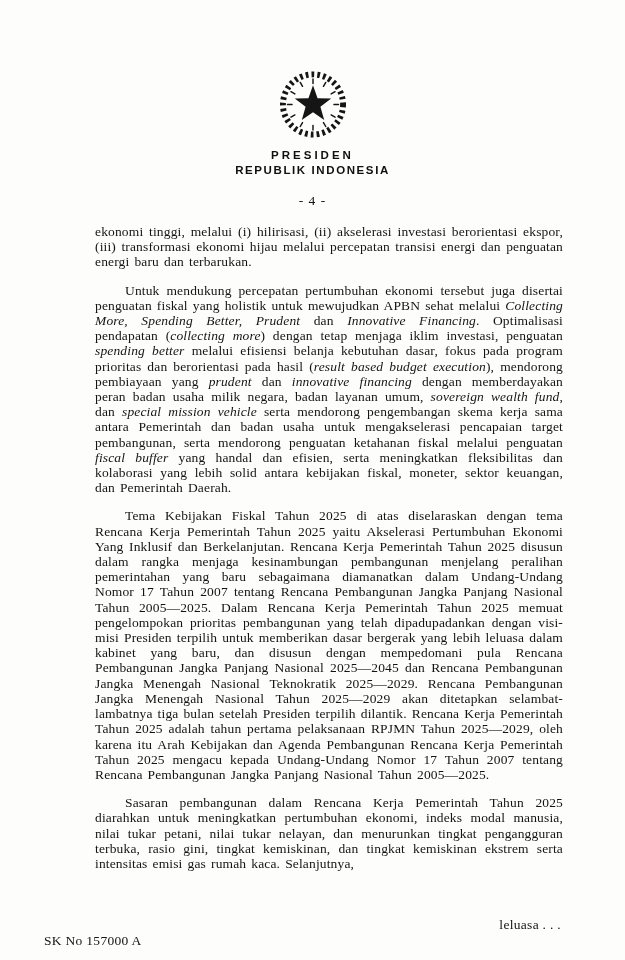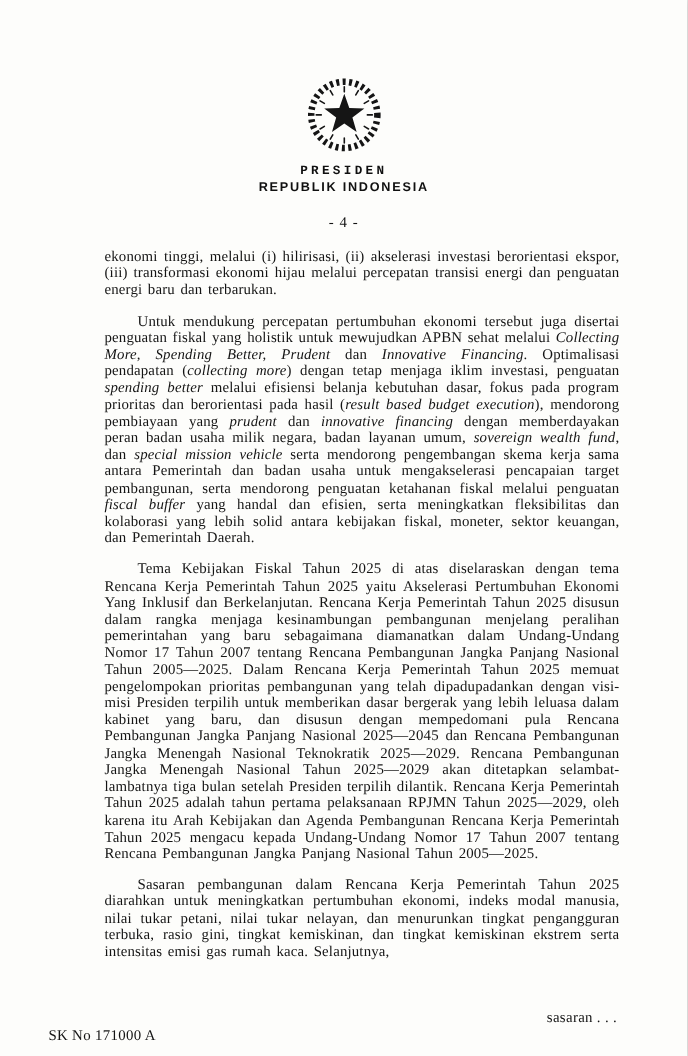--- a/index.html
+++ b/index.html
@@ -11,21 +11,21 @@
     margin: 0 auto;
     background: #fdfdfb;
     color: #141414;
     font-family: "Liberation Serif", serif;
     overflow: hidden;
     box-shadow: 0 0 6px rgba(0,0,0,.35);
   }
   .header { text-align: center; padding-top: 66px; }
   .emblem-wrap { line-height: 0; }
   .org-line1 {
-    font-family: Liberation Mono, monospace;
+    font-family: Liberation Sans, sans-serif;
     font-weight: bold;
     font-size: 11.5px;
     letter-spacing: 3px;
     margin-top: 7px;
     color: #101010;
   }
   .org-line2 {
     font-family: "Liberation Sans", sans-serif;
     font-weight: bold;
     font-size: 11.5px;
@@ -100,16 +100,16 @@
     <div class="page-number">- 4 -</div>
   </div>
 
   <div class="body-text">
     <p class="para"><span>ekonomi tinggi, melalui (i) hilirisasi, (ii) akselerasi investasi berorientasi ekspor, (iii) transformasi ekonomi hijau melalui percepatan transisi energi dan penguatan energi baru dan terbarukan.</span></p>
     <p class="para indent"><span>Untuk mendukung percepatan pertumbuhan ekonomi tersebut juga disertai penguatan fiskal yang holistik untuk mewujudkan APBN sehat melalui </span><em>Collecting More, Spending Better, Prudent</em><span> dan </span><em>Innovative Financing</em><span>. Optimalisasi pendapatan (</span><em>collecting more</em><span>) dengan tetap menjaga iklim investasi, penguatan </span><em>spending better</em><span> melalui efisiensi belanja kebutuhan dasar, fokus pada program prioritas dan berorientasi pada hasil (</span><em>result based budget execution</em><span>), mendorong pembiayaan yang </span><em>prudent</em><span> dan </span><em>innovative financing</em><span> dengan memberdayakan peran badan usaha milik negara, badan layanan umum, </span><em>sovereign wealth fund</em><span>, dan </span><em>special mission vehicle</em><span> serta mendorong pengembangan skema kerja sama antara Pemerintah dan badan usaha untuk mengakselerasi pencapaian target pembangunan, serta mendorong penguatan ketahanan fiskal melalui penguatan </span><em>fiscal buffer</em><span> yang handal dan efisien, serta meningkatkan fleksibilitas dan kolaborasi yang lebih solid antara kebijakan fiskal, moneter, sektor keuangan, dan Pemerintah Daerah.</span></p>
     <p class="para indent"><span>Tema Kebijakan Fiskal Tahun 2025 di atas diselaraskan dengan tema Rencana Kerja Pemerintah Tahun 2025 yaitu Akselerasi Pertumbuhan Ekonomi Yang Inklusif dan Berkelanjutan.  Rencana Kerja Pemerintah Tahun 2025 disusun dalam rangka menjaga kesinambungan pembangunan menjelang peralihan pemerintahan yang baru sebagaimana diamanatkan dalam Undang-Undang Nomor 17 Tahun 2007 tentang Rencana Pembangunan Jangka Panjang Nasional Tahun 2005—2025. Dalam Rencana Kerja Pemerintah Tahun 2025 memuat pengelompokan prioritas pembangunan yang telah dipadupadankan dengan visi-misi Presiden terpilih untuk memberikan dasar bergerak yang lebih leluasa dalam kabinet yang baru, dan disusun dengan mempedomani pula Rencana Pembangunan Jangka Panjang Nasional 2025—2045 dan Rencana Pembangunan Jangka Menengah Nasional Teknokratik 2025—2029. Rencana Pembangunan Jangka Menengah Nasional Tahun 2025—2029 akan ditetapkan selambat-lambatnya tiga bulan setelah Presiden terpilih dilantik. Rencana Kerja Pemerintah Tahun 2025 adalah tahun pertama pelaksanaan RPJMN Tahun 2025—2029, oleh karena itu Arah Kebijakan dan Agenda Pembangunan Rencana Kerja Pemerintah Tahun 2025 mengacu kepada Undang-Undang Nomor 17 Tahun 2007 tentang Rencana Pembangunan Jangka Panjang Nasional Tahun 2005—2025.</span></p>
     <p class="para indent"><span>Sasaran pembangunan dalam Rencana Kerja Pemerintah Tahun 2025 diarahkan untuk meningkatkan pertumbuhan ekonomi, indeks modal manusia, nilai tukar petani, nilai tukar nelayan, dan menurunkan tingkat pengangguran terbuka, rasio gini, tingkat kemiskinan, dan tingkat kemiskinan ekstrem serta intensitas emisi gas rumah kaca. Selanjutnya,</span></p>
   </div>
 
-  <div class="catchword">sasaran . . .</div>
-  <div class="doc-number">SK No 171000 A</div>
+  <div class="catchword">leluasa . . .</div>
+  <div class="doc-number">SK No 157000 A</div>
 
 </div>
 
 </body></html>

